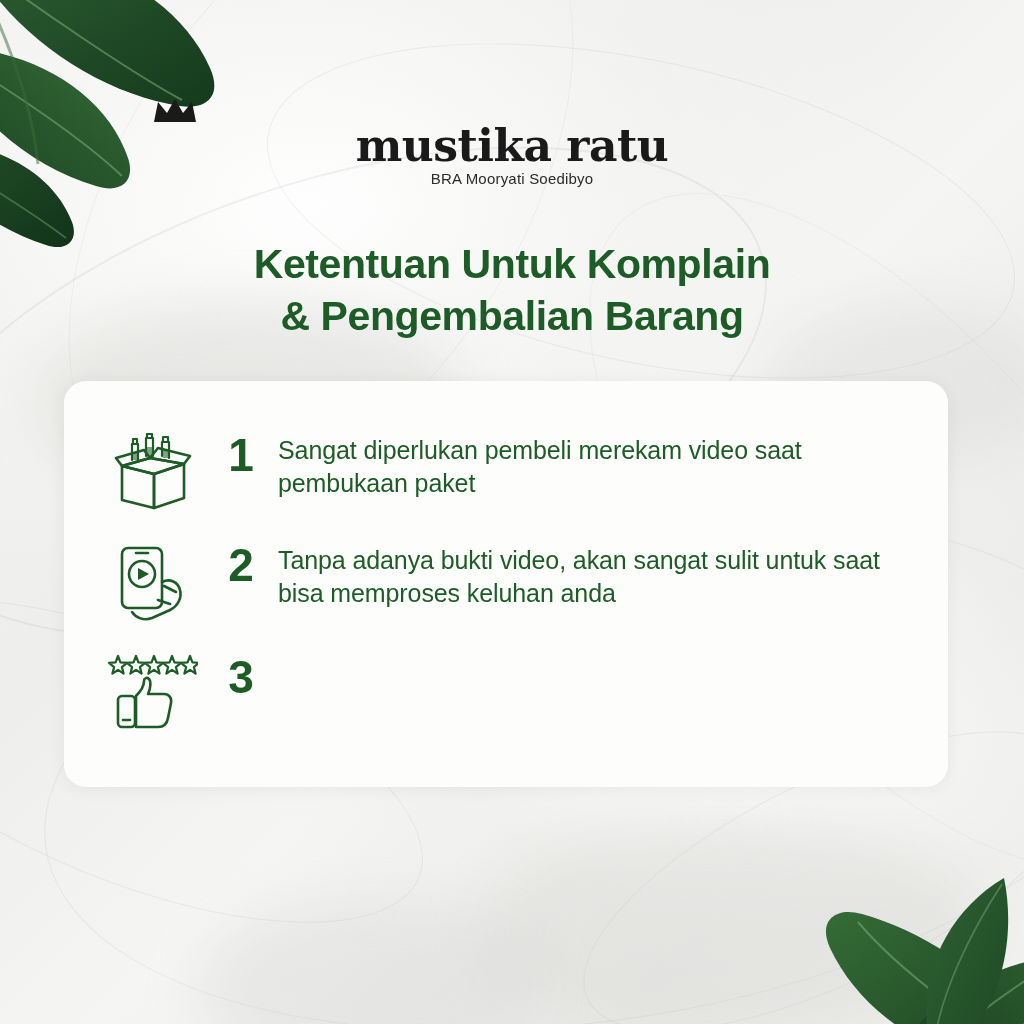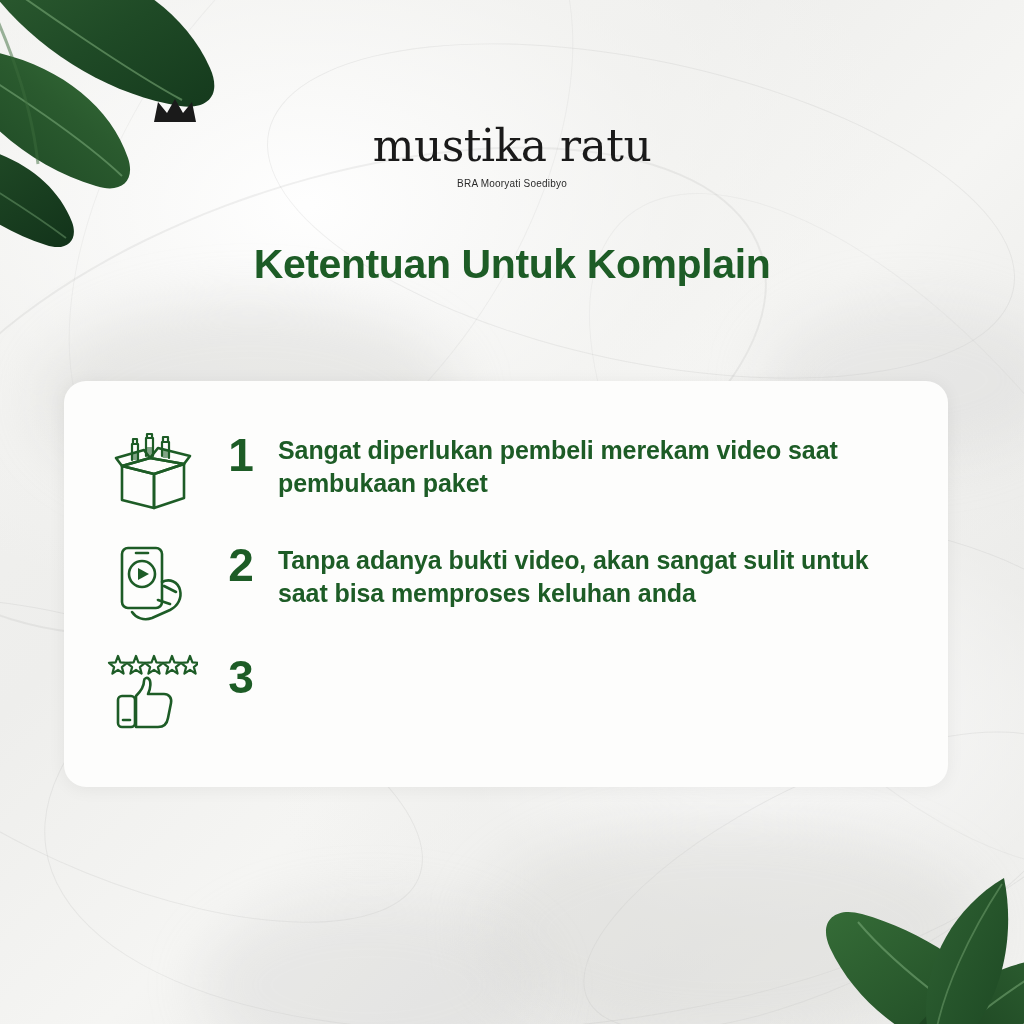--- a/index.html
+++ b/index.html
@@ -70,38 +70,38 @@
   
   .brand {
     position: absolute;
     left: 0;
     right: 0;
     top: 124px;
     text-align: center;
   }
   .brand-word {
     font-family: "DejaVu Serif", serif;
-    font-weight: normal;
+    font-weight: bold;
     font-size: 44px;
     letter-spacing: -0.5px;
     color: #1a1a1a;
     line-height: 1;
     display: inline-block;
     position: relative;
   }
   .crown {
     position: absolute;
     top: -26px;
     left: 152px;
     width: 46px;
     height: 26px;
   }
   .brand-sub {
-    margin-top: 10px;
-    font-size: 10px;
+    margin-top: 2px;
+    font-size: 15px;
     color: #2b2b2b;
     letter-spacing: 0.2px;
   }
 
   .title {
     position: absolute;
     left: 0;
     right: 0;
     top: 238px;
     text-align: center;
@@ -137,21 +137,21 @@
     min-width: 74px;
     text-align: center;
     color: #1d5c26;
     font-weight: bold;
     font-size: 46px;
     line-height: 1;
     padding-top: 4px;
   }
   .row-text {
     color: #1d5c26;
-    font-weight: bold;
+    font-weight: normal;
     font-size: 25px;
     line-height: 1.32;
     letter-spacing: -0.1px;
     padding-top: 6px;
   }
   .r1 .row-text { max-width: 600px; }
   .r2 .row-text { max-width: 620px; }
   .r3 .row-text { max-width: 580px; }
 </style>
 </head>
@@ -230,20 +230,21 @@
     <div class="crown">
       <svg width="46" height="26" viewBox="0 0 46 26">
         <path d="M2 24 L6 4 L15 15 L23 1 L31 15 L40 4 L44 24 Z" fill="#1a1a1a"></path>
       </svg>
     </div>
     <div class="brand-sub">BRA Mooryati Soedibyo</div>
   </div>
 
   <div class="title">
     <div>Ketentuan Untuk Komplain</div>
+    <div>&amp; Pengembalian Barang</div>
   </div>
 
   <div class="card"></div>
 
   <div class="rows">
 
     <div class="row r1">
       <div class="row-icon">
         <svg width="88" height="80" viewBox="0 0 88 80">
           <g fill="none" stroke="#1d5c26" stroke-width="2.6" stroke-linejoin="round" stroke-linecap="round">

